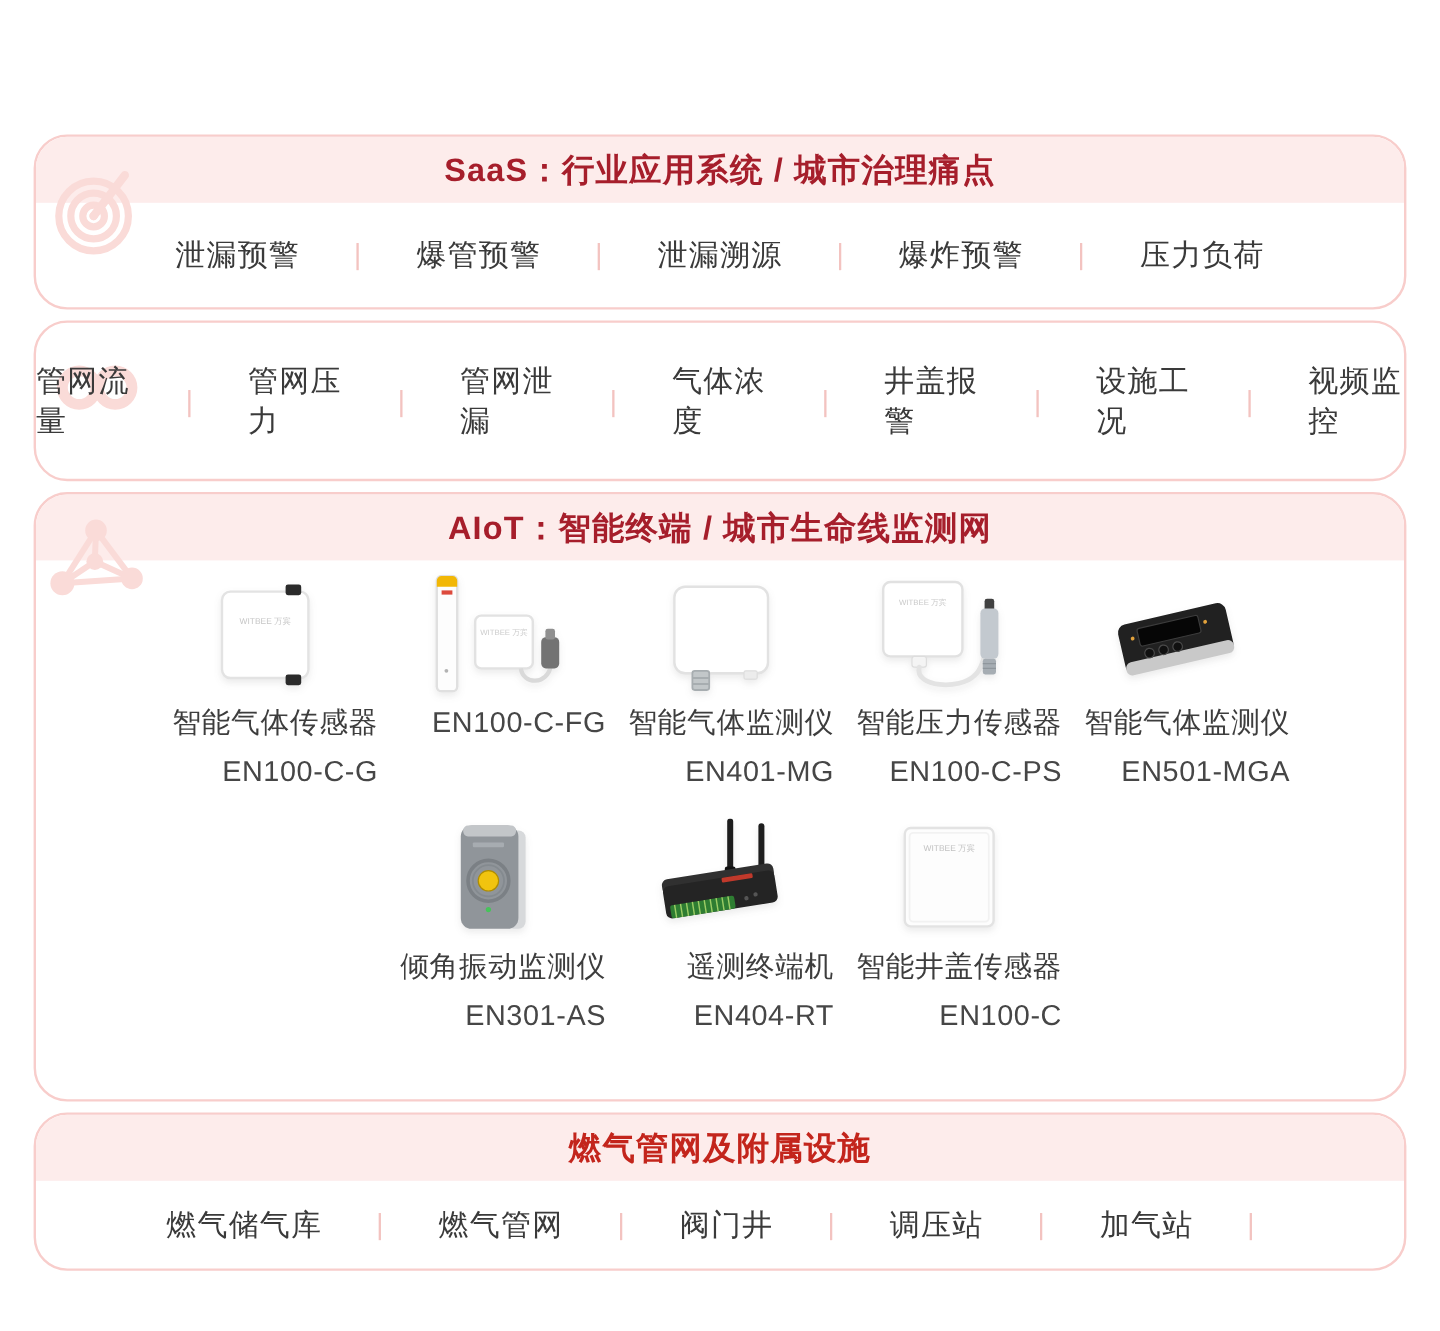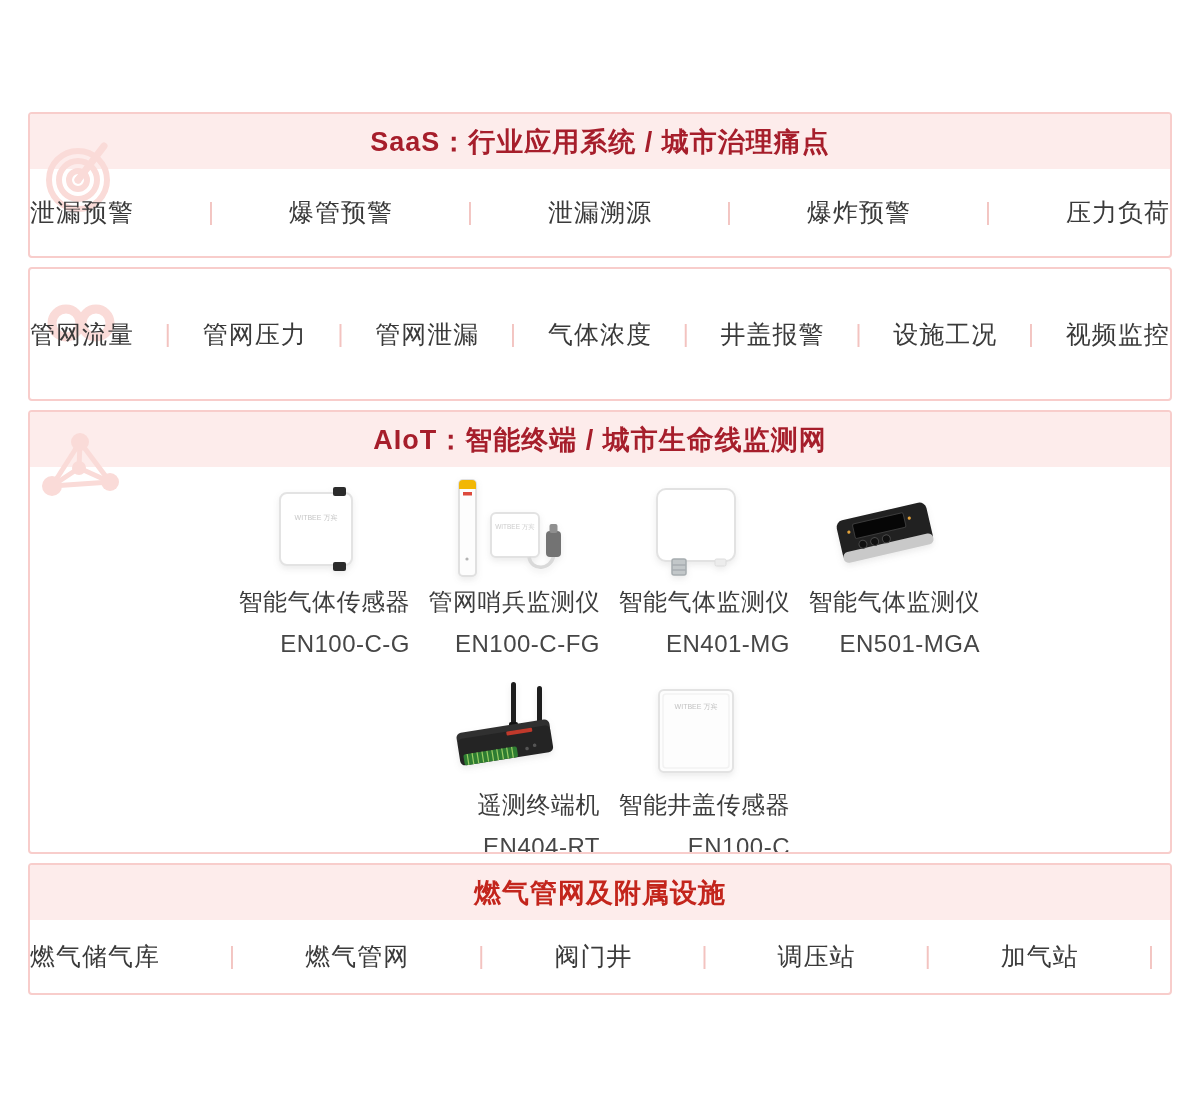--- a/index.html
+++ b/index.html
@@ -4,36 +4,37 @@
 <style>
   * { box-sizing: border-box; margin: 0; padding: 0; }
   body {
     width: 1200px; height: 1109px; background: #ffffff;
     font-family: "Liberation Sans", "DejaVu Sans", sans-serif;
     overflow: hidden;
   }
   .canvas { position: relative; width: 1200px; height: 1109px; padding-top: 112px; }
   .layer {
     position: relative; width: 1144px; margin: 0 auto 9px auto;
-    border: 2px solid #f8cdcb; border-radius: 4px; background: #ffffff;
+    border: 2px solid #f8cdcb; border-radius: 28px; background: #ffffff;
     overflow: hidden; display: flex; flex-direction: column;
   }
   .layer-header {
     height: 55px; flex: 0 0 55px; background: #fdeceb;
     display: flex; align-items: center; justify-content: center;
   }
   .layer-title {
     font-size: 27px; font-weight: bold; color: #a61e2b; letter-spacing: 1px;
     position: relative; z-index: 2;
   }
   .layer.infra .layer-title { color: #c3251c; }
   .items-row {
-    flex: 1; display: flex; align-items: center; justify-content: space-between;
+    flex: 1; display: flex; align-items: center; justify-content: center;
     font-size: 25px; color: #3a3a3a; position: relative; z-index: 2;
     letter-spacing: 1px;
+    gap: 30px;
   }
   .items-row .sep {
     color: #f3c3c0; margin: 0 15px; font-size: 23px; font-weight: 200;
     transform: scaleY(1.05);
   }
   .watermark { position: absolute; z-index: 1; pointer-events: none; }
   
   .devices-row { display: flex; justify-content: center; position: relative; z-index: 2; }
   .devices-row.row1 { margin-top: 12px; }
   .devices-row.row2 { margin-top: 24px; }
@@ -91,21 +92,21 @@
         <span class="item">气体浓度</span>
         <span class="sep">|</span>
         <span class="item">井盖报警</span>
         <span class="sep">|</span>
         <span class="item">设施工况</span>
         <span class="sep">|</span>
         <span class="item">视频监控</span>
       </div>
   </section>
 
-  <section class="layer aiot" style="height:444px">
+  <section class="layer aiot" style="height:508px">
     <svg class="watermark" style="left:10px; top:20px;" width="82" height="66" viewBox="0 0 82 66">
       <g stroke="#fadbd8" stroke-width="5" fill="none">
         <line x1="40" y1="10" x2="39" y2="36"></line>
         <line x1="40" y1="10" x2="12" y2="54"></line>
         <line x1="40" y1="10" x2="70" y2="50"></line>
         <line x1="39" y1="36" x2="12" y2="54"></line>
         <line x1="39" y1="36" x2="70" y2="50"></line>
         <line x1="12" y1="54" x2="70" y2="50"></line>
       </g>
       <g fill="#fadbd8">
@@ -141,39 +142,55 @@
             <path d="M34 10 v-5 a4 4 0 0 1 4-4 h9 a4 4 0 0 1 4 4 v5 z" fill="#f2b705"></path>
             <rect x="38" y="13" width="9" height="3.5" fill="#dd4a3d"></rect>
             <circle cx="42" cy="80" r="1.6" fill="#b3b3b3"></circle>
             <rect x="66" y="34" width="48" height="44" rx="5" fill="#ffffff" stroke="#e2e2e2" stroke-width="2"></rect>
             <text x="90" y="50" text-anchor="middle" font-size="6.5" fill="#cccccc">WITBEE 万宾</text>
             <path d="M104 78 C 106 92, 126 92, 129 76" stroke="#d9d9d9" stroke-width="3.5" fill="none"></path>
             <rect x="121" y="52" width="15" height="26" rx="4" fill="#737373"></rect>
             <rect x="124.5" y="45" width="8" height="9" rx="2" fill="#8f8f8f"></rect>
           </svg>
         </div>
-        <div class="device-name">管网哨兵监测仪</div>
         <div class="device-model">EN100-C-FG</div>
       </div>
 
       <div class="device">
         <div class="device-img">
           <svg width="160" height="96" viewBox="0 0 160 96">
             <rect x="42" y="8" width="78" height="72" rx="9" fill="#ffffff" stroke="#e2e2e2" stroke-width="2"></rect>
             <rect x="57" y="78" width="14" height="16" rx="2" fill="#c2c7c9" stroke="#a7adb0" stroke-width="1.5"></rect>
             <line x1="57" y1="84" x2="71" y2="84" stroke="#a7adb0" stroke-width="1.5"></line>
             <line x1="57" y1="89" x2="71" y2="89" stroke="#a7adb0" stroke-width="1.5"></line>
             <rect x="100" y="78" width="11" height="7" rx="1.5" fill="#ececec" stroke="#dddddd"></rect>
           </svg>
         </div>
         <div class="device-name">智能气体监测仪</div>
         <div class="device-model">EN401-MG</div>
       </div>
 
 
+      <div class="device">
+        <div class="device-img">
+          <svg width="160" height="98" viewBox="0 0 160 98">
+            <rect x="26" y="6" width="66" height="62" rx="6" fill="#ffffff" stroke="#e1e1e1" stroke-width="2"></rect>
+            <text x="59" y="25" text-anchor="middle" font-size="6.5" fill="#c9c9c9">WITBEE 万宾</text>
+            <rect x="50" y="68" width="12" height="9" rx="2" fill="#f4f4f4" stroke="#dddddd"></rect>
+            <path d="M56 77 C 52 94, 90 96, 102 84 C 112 76, 114 48, 114 30" stroke="#e3e3e3" stroke-width="4" fill="none" stroke-linecap="round"></path>
+            <rect x="110.5" y="20" width="8" height="10" rx="2" fill="#404040"></rect>
+            <rect x="107" y="28" width="15" height="42" rx="4" fill="#c3c9cf"></rect>
+            <rect x="109" y="70" width="11" height="13" rx="2" fill="#a6adb3"></rect>
+            <line x1="109" y1="74" x2="120" y2="74" stroke="#8f969c" stroke-width="1"></line>
+            <line x1="109" y1="78" x2="120" y2="78" stroke="#8f969c" stroke-width="1"></line>
+          </svg>
+        </div>
+        <div class="device-name">智能压力传感器</div>
+        <div class="device-model">EN100-C-PS</div>
+      </div>
 
       <div class="device">
         <div class="device-img">
           <svg width="160" height="96" viewBox="0 0 160 96">
             <g transform="rotate(-13 80 52)">
               <rect x="34" y="30" width="92" height="42" rx="7" fill="#212121"></rect>
               <rect x="34" y="62" width="92" height="11" rx="5" fill="#c9c9c9"></rect>
               <rect x="50" y="36" width="52" height="15" rx="2" fill="#060606" stroke="#3c3c3c" stroke-width="1"></rect>
               <circle cx="45" cy="43" r="1.6" fill="#e2a23b"></circle>
               <circle cx="107" cy="43" r="1.6" fill="#e2a23b"></circle>
@@ -183,20 +200,36 @@
             </g>
           </svg>
         </div>
         <div class="device-name">智能气体监测仪</div>
         <div class="device-model">EN501-MGA</div>
       </div>
     </div>
 
     <div class="devices-row row2">
 
+      <div class="device">
+        <div class="device-img">
+          <svg width="160" height="96" viewBox="0 0 160 96">
+            <rect x="92" y="8" width="16" height="82" rx="6" fill="#d7d9db"></rect>
+            <rect x="54" y="4" width="48" height="86" rx="9" fill="#90959a"></rect>
+            <rect x="56" y="4" width="44" height="9" rx="4" fill="#c3c6c9"></rect>
+            <rect x="64" y="18" width="26" height="4" rx="1" fill="#a7acb1"></rect>
+            <circle cx="77" cy="50" r="17" fill="none" stroke="#7b8085" stroke-width="3"></circle>
+            <circle cx="77" cy="50" r="13" fill="none" stroke="#848a8f" stroke-width="1.5"></circle>
+            <circle cx="77" cy="50" r="8.5" fill="#f1c40f" stroke="#b08d00" stroke-width="1"></circle>
+            <circle cx="77" cy="74" r="2.2" fill="#46c35a"></circle>
+          </svg>
+        </div>
+        <div class="device-name">倾角振动监测仪</div>
+        <div class="device-model">EN301-AS</div>
+      </div>
 
       <div class="device">
         <div class="device-img">
           <svg width="160" height="98" viewBox="0 0 160 98">
             <rect x="86" y="0" width="5" height="46" rx="2.5" fill="#1d1d1d"></rect>
             <rect x="112" y="4" width="5" height="44" rx="2.5" fill="#1d1d1d"></rect>
             <rect x="84" y="40" width="9" height="10" rx="2" fill="#111111"></rect>
             <rect x="110" y="42" width="9" height="10" rx="2" fill="#111111"></rect>
             <g transform="rotate(-9 80 68)">
               <rect x="34" y="44" width="94" height="13" rx="5" fill="#303030"></rect>

